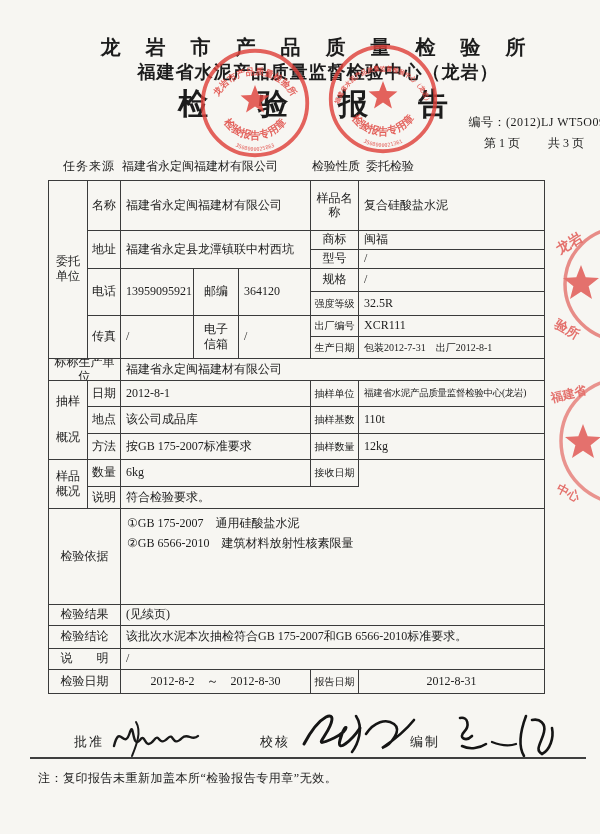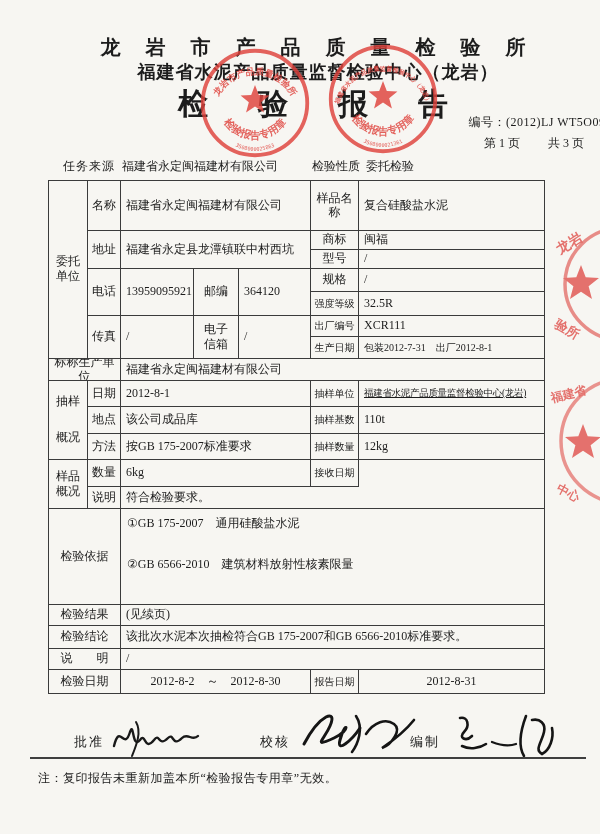--- a/index.html
+++ b/index.html
@@ -21,21 +21,21 @@
   .taskrow .nl{position:absolute;left:312px;}
   .taskrow .nv{position:absolute;left:366px;}
   
   .tbl{position:absolute;left:48px;top:180px;width:495px;height:512px;border:1px solid #3b3b3b;}
   .cell{position:absolute;box-sizing:border-box;border-right:1px solid #3b3b3b;
         border-bottom:1px solid #3b3b3b;display:flex;align-items:center;font-size:12px;
         line-height:1.15;overflow:hidden;}
   .lab{justify-content:center;text-align:center;}
   .val{padding-left:5px;}
   .er{border-right:none;} .eb{border-bottom:none;}
-  .sm{font-size:10px;} .xs{font-size:9.5px;letter-spacing:-0.3px;text-decoration:underline;}
+  .sm{font-size:10px;} .xs{font-size:9.5px;letter-spacing:-0.3px;}
   .col{flex-direction:column;justify-content:center;gap:1px;}
   .spread{flex-direction:column;justify-content:space-between;padding:14px 0;}
   .ctr{justify-content:center;text-align:center;padding-left:0;}
   
   .seal{position:absolute;pointer-events:none;opacity:.82;}
   .signlab{position:absolute;font-size:13px;letter-spacing:2px;}
   .sig{position:absolute;}
   .footrule{position:absolute;left:30px;top:757px;width:556px;height:2px;background:#3f3f3f;}
   .note{position:absolute;left:38px;top:770px;font-size:12px;letter-spacing:.5px;}
 </style>
@@ -179,21 +179,21 @@
       <span>概况</span>
     </div>
     <div class="cell lab" style="left:39px;top:279px;width:33px;height:27px">数量</div>
     <div class="cell val" style="left:72px;top:279px;width:190px;height:27px">6kg</div>
     <div class="cell lab sm" style="left:262px;top:279px;width:48px;height:27px">接收日期</div>
 
     <div class="cell lab" style="left:39px;top:306px;width:33px;height:22px">说明</div>
     <div class="cell val er" style="left:72px;top:306px;width:423px;height:22px">符合检验要求。</div>
 
     <div class="cell lab" style="left:0;top:328px;width:72px;height:96px">检验依据</div>
-    <div class="cell er" style="left:72px;top:328px;width:423px;height:96px;flex-direction:column;align-items:flex-start;justify-content:flex-start;padding:8px 0 0 6px;gap:27px">
+    <div class="cell er" style="left:72px;top:328px;width:423px;height:96px;flex-direction:column;align-items:flex-start;justify-content:flex-start;padding:8px 0 0 6px;gap:6px">
       <div>①GB 175-2007　通用硅酸盐水泥</div>
       <div>②GB 6566-2010　建筑材料放射性核素限量</div>
     </div>
 
     <div class="cell lab" style="left:0;top:424px;width:72px;height:21px">检验结果</div>
     <div class="cell val er" style="left:72px;top:424px;width:423px;height:21px">(见续页)</div>
 
     <div class="cell lab" style="left:0;top:445px;width:72px;height:23px">检验结论</div>
     <div class="cell val er" style="left:72px;top:445px;width:423px;height:23px">该批次水泥本次抽检符合GB 175-2007和GB 6566-2010标准要求。</div>
 

